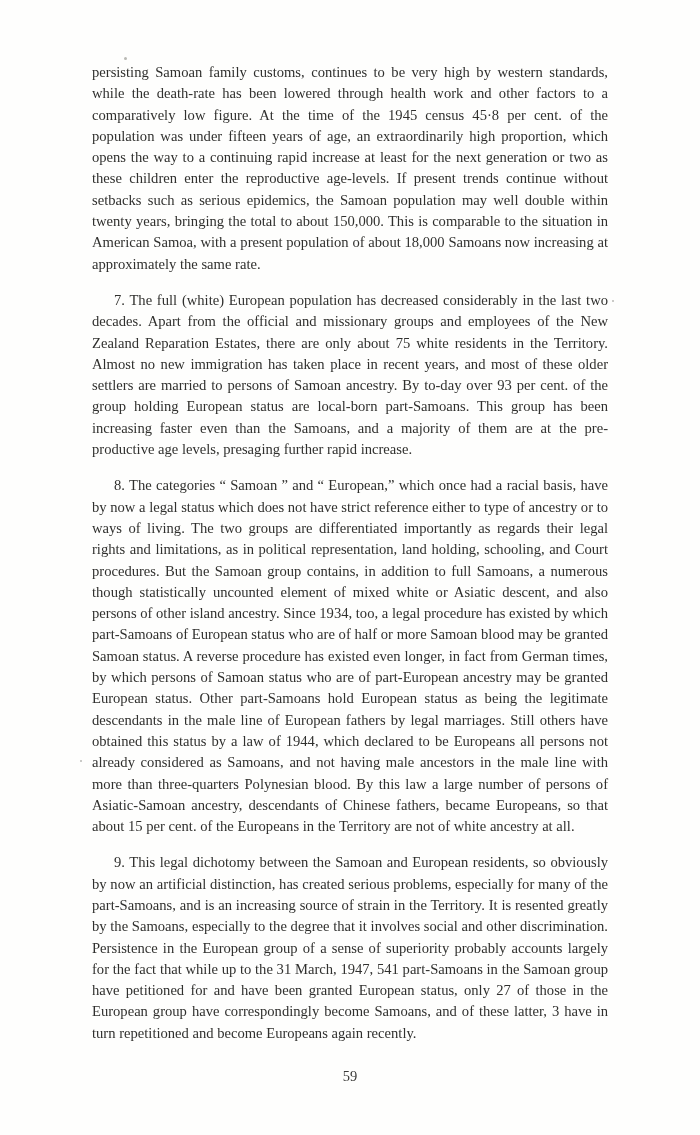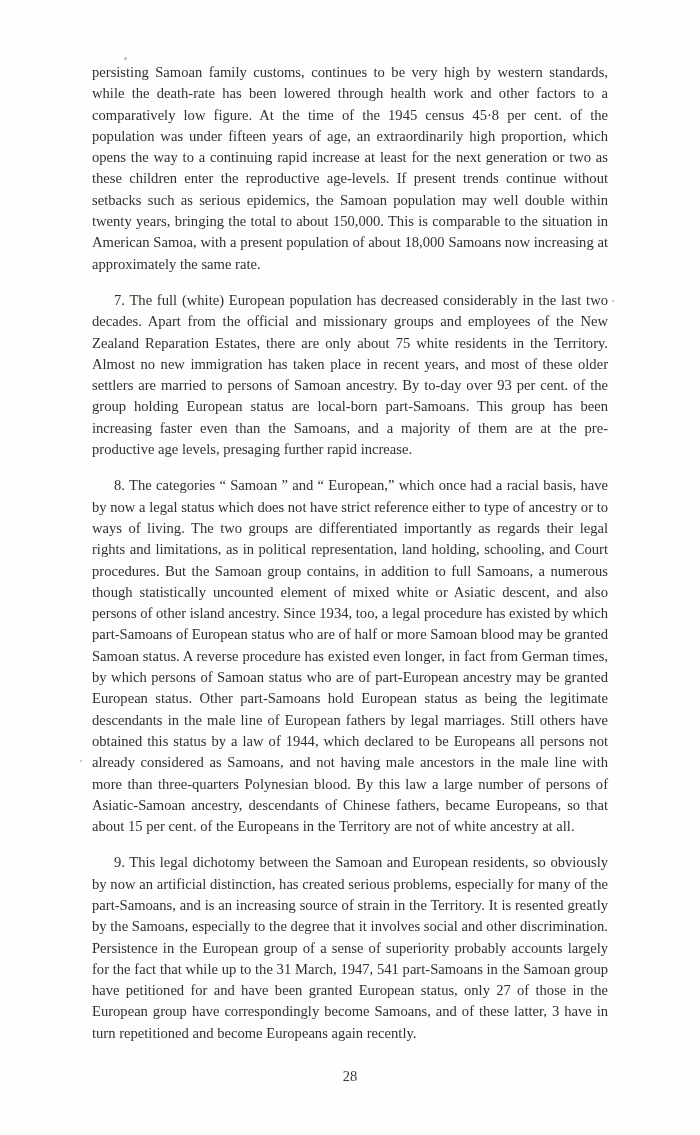--- a/index.html
+++ b/index.html
@@ -72,14 +72,14 @@
   <div class="speck s2"></div>
   <div class="speck s3"></div>
 
   <div class="text-block">
     <p class="para">persisting Samoan family customs, continues to be very high by western standards, while the death-rate has been lowered through health work and other factors to a comparatively low figure. At the time of the 1945 census 45·8 per cent. of the population was under fifteen years of age, an extraordinarily high proportion, which opens the way to a continuing rapid increase at least for the next generation or two as these children enter the reproductive age-levels. If present trends continue without setbacks such as serious epidemics, the Samoan population may well double within twenty years, bringing the total to about 150,000. This is comparable to the situation in American Samoa, with a present population of about 18,000 Samoans now increasing at approximately the same rate.</p>
     <p class="para indent">7. The full (white) European population has decreased considerably in the last two decades. Apart from the official and missionary groups and employees of the New Zealand Reparation Estates, there are only about 75 white residents in the Territory. Almost no new immigration has taken place in recent years, and most of these older settlers are married to persons of Samoan ancestry. By to-day over 93 per cent. of the group holding European status are local-born part-Samoans. This group has been increasing faster even than the Samoans, and a majority of them are at the pre-productive age levels, presaging further rapid increase.</p>
     <p class="para indent">8. The categories “ Samoan ” and “ European,” which once had a racial basis, have by now a legal status which does not have strict reference either to type of ancestry or to ways of living. The two groups are differentiated importantly as regards their legal rights and limitations, as in political representation, land holding, schooling, and Court procedures. But the Samoan group contains, in addition to full Samoans, a numerous though statistically uncounted element of mixed white or Asiatic descent, and also persons of other island ancestry. Since 1934, too, a legal procedure has existed by which part-Samoans of European status who are of half or more Samoan blood may be granted Samoan status. A reverse procedure has existed even longer, in fact from German times, by which persons of Samoan status who are of part-European ancestry may be granted European status. Other part-Samoans hold European status as being the legitimate descendants in the male line of European fathers by legal marriages. Still others have obtained this status by a law of 1944, which declared to be Europeans all persons not already considered as Samoans, and not having male ancestors in the male line with more than three-quarters Polynesian blood. By this law a large number of persons of Asiatic-Samoan ancestry, descendants of Chinese fathers, became Europeans, so that about 15 per cent. of the Europeans in the Territory are not of white ancestry at all.</p>
     <p class="para indent">9. This legal dichotomy between the Samoan and European residents, so obviously by now an artificial distinction, has created serious problems, especially for many of the part-Samoans, and is an increasing source of strain in the Territory. It is resented greatly by the Samoans, especially to the degree that it involves social and other discrimination. Persistence in the European group of a sense of superiority probably accounts largely for the fact that while up to the 31 March, 1947, 541 part-Samoans in the Samoan group have petitioned for and have been granted European status, only 27 of those in the European group have correspondingly become Samoans, and of these latter, 3 have in turn repetitioned and become Europeans again recently.</p>
   </div>
 
-  <div class="page-number">28</div>
+  <div class="page-number">59</div>
 </div>
 
 </body></html>

